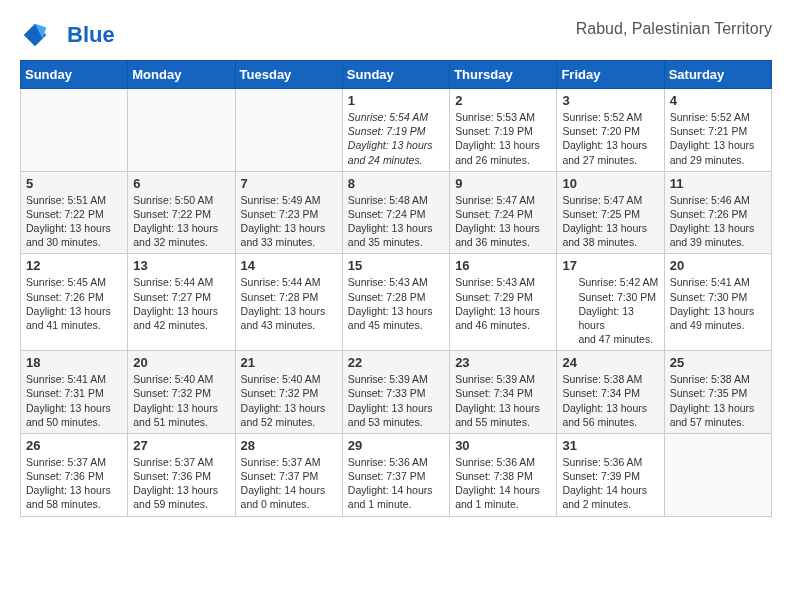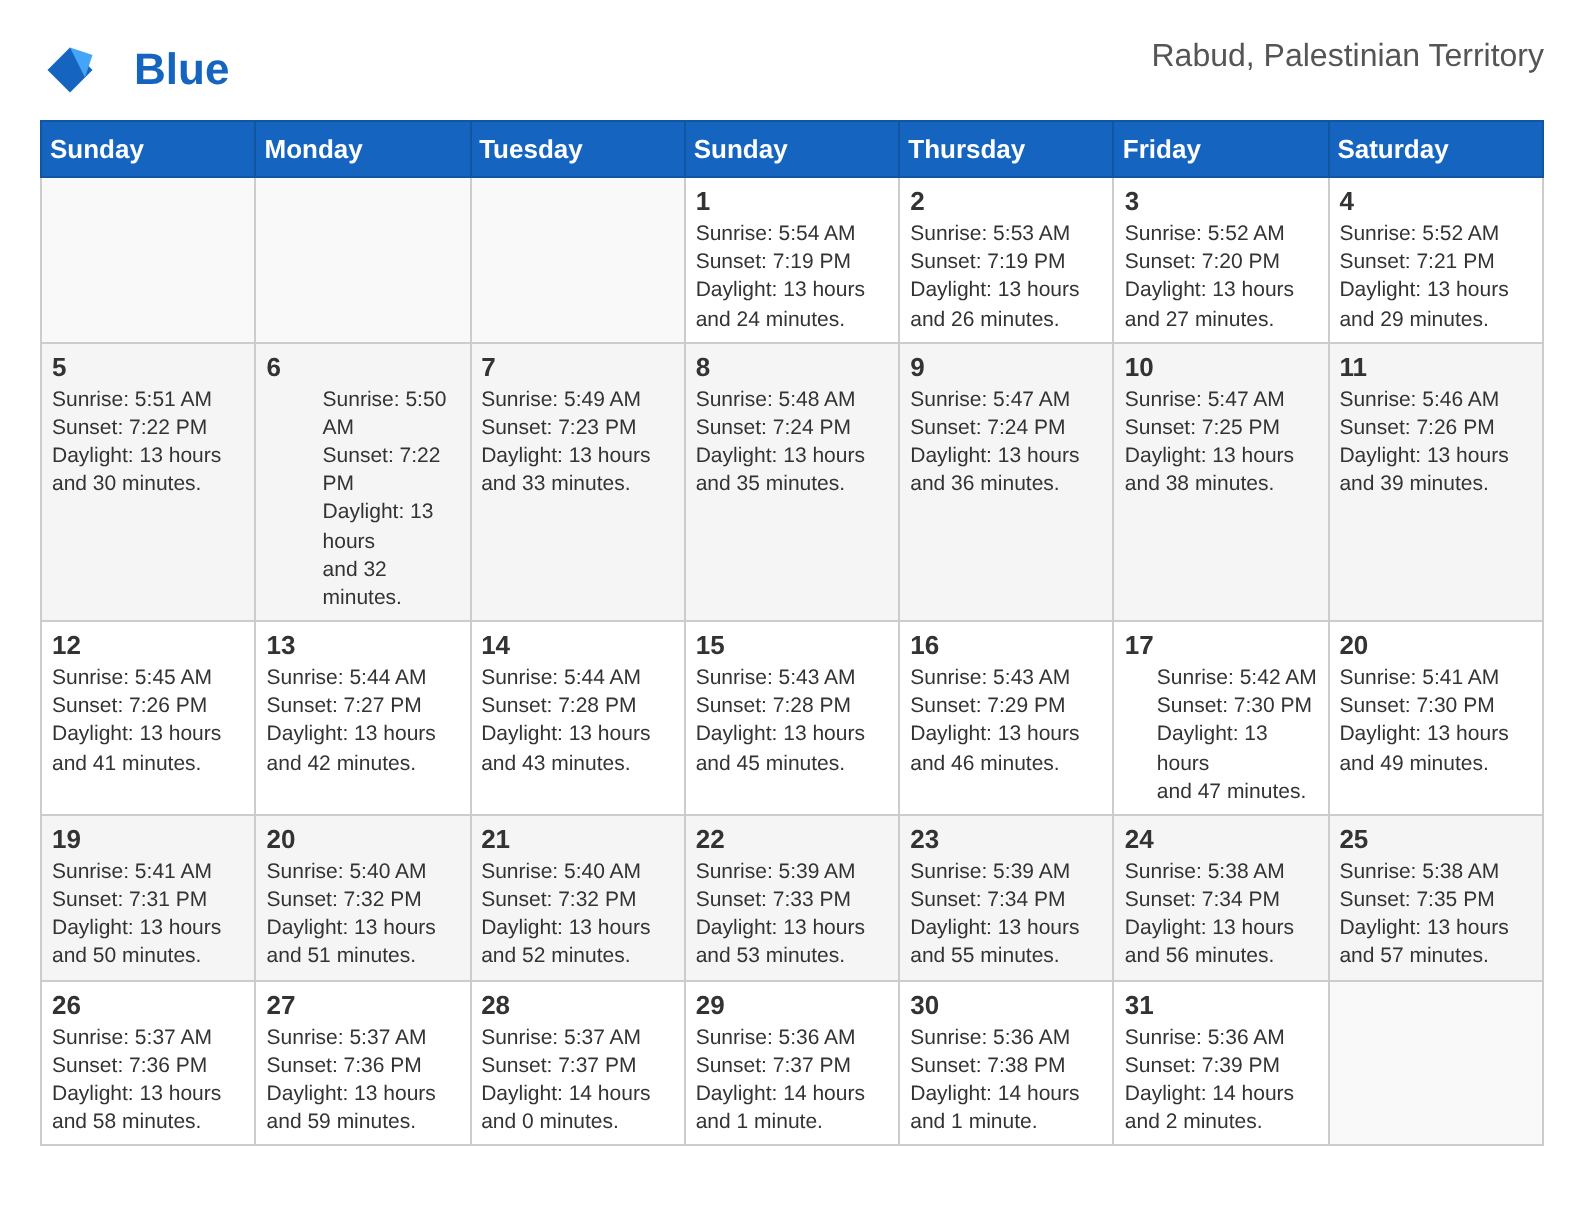--- a/index.html
+++ b/index.html
@@ -115,21 +115,21 @@
         <th>Saturday</th>
       </tr>
   </thead>
   <tbody id="calendar-body">
   <tr>
         <td class="empty-cell"></td>
         <td class="empty-cell"></td>
         <td class="empty-cell"></td>
         <td>
           <div class="day-number">1</div>
-          <div class="day-info" style="white-space: pre-line;">Sunrise: 5:54 AM
+          <div class="day-info" style="white-space: pre-line; font-style: italic;">Sunrise: 5:54 AM
 Sunset: 7:19 PM
 Daylight: 13 hours
 and 24 minutes.</div>
         </td>
         <td>
           <div class="day-number">2</div>
           <div class="day-info" style="white-space: pre-line;">Sunrise: 5:53 AM
 Sunset: 7:19 PM
 Daylight: 13 hours
 and 26 minutes.</div>
@@ -152,21 +152,21 @@
       <tr>
         <td>
           <div class="day-number">5</div>
           <div class="day-info" style="white-space: pre-line;">Sunrise: 5:51 AM
 Sunset: 7:22 PM
 Daylight: 13 hours
 and 30 minutes.</div>
         </td>
         <td>
           <div class="day-number">6</div>
-          <div class="day-info" style="white-space: pre-line; margin-left: 28px;">Sunrise: 5:50 AM
+          <div class="day-info" style="white-space: pre-line;">Sunrise: 5:50 AM
 Sunset: 7:22 PM
 Daylight: 13 hours
 and 32 minutes.</div>
         </td>
         <td>
           <div class="day-number">7</div>
           <div class="day-info" style="white-space: pre-line;">Sunrise: 5:49 AM
 Sunset: 7:23 PM
 Daylight: 13 hours
 and 33 minutes.</div>
@@ -246,21 +246,21 @@
         <td>
           <div class="day-number">20</div>
           <div class="day-info" style="white-space: pre-line;">Sunrise: 5:41 AM
 Sunset: 7:30 PM
 Daylight: 13 hours
 and 49 minutes.</div>
         </td>
       </tr>
       <tr>
         <td>
-          <div class="day-number">19</div>
+          <div class="day-number">18</div>
           <div class="day-info" style="white-space: pre-line;">Sunrise: 5:41 AM
 Sunset: 7:31 PM
 Daylight: 13 hours
 and 50 minutes.</div>
         </td>
         <td>
           <div class="day-number">20</div>
           <div class="day-info" style="white-space: pre-line;">Sunrise: 5:40 AM
 Sunset: 7:32 PM
 Daylight: 13 hours

